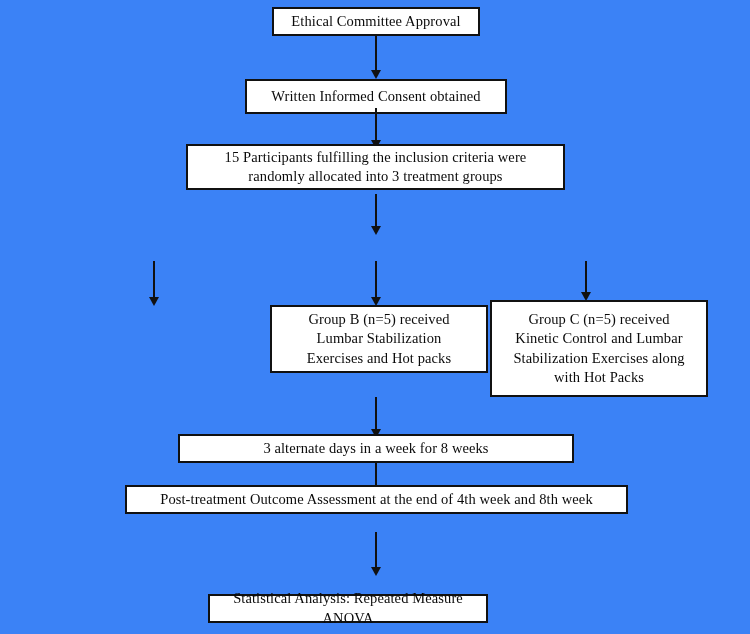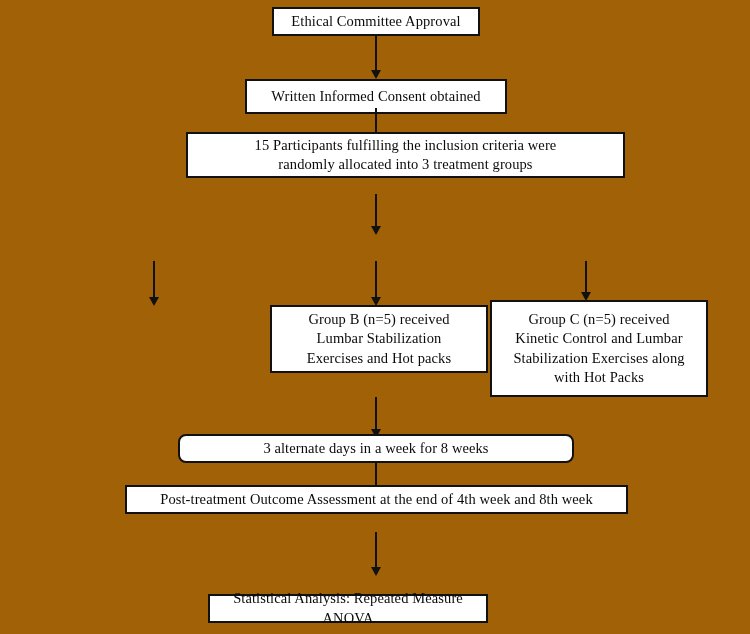--- a/index.html
+++ b/index.html
@@ -4,21 +4,21 @@
 <style>
   html, body {
     margin: 0;
     padding: 0;
     background: #ffffff;
   }
   #flowchart-root {
     position: relative;
     width: 750px;
     height: 634px;
-    background: #a16207;
+    background: #3b82f6;
     font-family: "Liberation Serif", "DejaVu Serif", serif;
     overflow: hidden;
   }
   .node {
     position: absolute;
     box-sizing: border-box;
     border: 2px solid #111111;
     background: #ffffff;
     display: flex;
     align-items: center;
@@ -62,21 +62,21 @@
   <div class="conn" style="left:375px; top:36px; height:36px;"></div>
   <div class="arrowhead" style="left:371px; top:70px;"></div>
 
   <div class="node" style="left:245px; top:79px; width:262px; height:35px;">
     <span class="node-text">Written Informed Consent obtained</span>
   </div>
 
   <div class="conn" style="left:375px; top:108px; height:34px;"></div>
   <div class="arrowhead" style="left:371px; top:140px;"></div>
 
-  <div class="node" style="left:186px; top:132px; width:439px; height:46px;text-align:center;">
+  <div class="node" style="left:186px; top:144px; width:379px; height:46px;text-align:center;">
     <span class="node-text">15 Participants fulfilling the inclusion criteria were
 randomly allocated into 3 treatment groups</span>
   </div>
 
   <div class="conn" style="left:375px; top:194px; height:34px;"></div>
   <div class="arrowhead" style="left:371px; top:226px;"></div>
 
 
   <div class="conn" style="left:153px; top:261px; height:39px;"></div>
   <div class="arrowhead" style="left:149px; top:297px;"></div>
@@ -97,21 +97,21 @@
   <div class="node" style="left:490px; top:300px; width:218px; height:97px;">
     <span class="node-text">Group C (n=5) received
 Kinetic Control and Lumbar
 Stabilization Exercises along
 with Hot Packs</span>
   </div>
 
   <div class="conn" style="left:375px; top:397px; height:35px;"></div>
   <div class="arrowhead" style="left:371px; top:429px;"></div>
 
-  <div class="node" style="left:178px; top:434px; width:396px; height:29px;border-radius:8px;">
+  <div class="node" style="left:178px; top:434px; width:396px; height:29px;">
     <span class="node-text">3 alternate days in a week for 8 weeks</span>
   </div>
 
   <div class="conn" style="left:375px; top:463px; height:37px;"></div>
   <div class="arrowhead" style="left:371px; top:497px;"></div>
 
   <div class="node" style="left:125px; top:485px; width:503px; height:29px;">
     <span class="node-text">Post-treatment Outcome Assessment at the end of 4th week and 8th week</span>
   </div>
 

